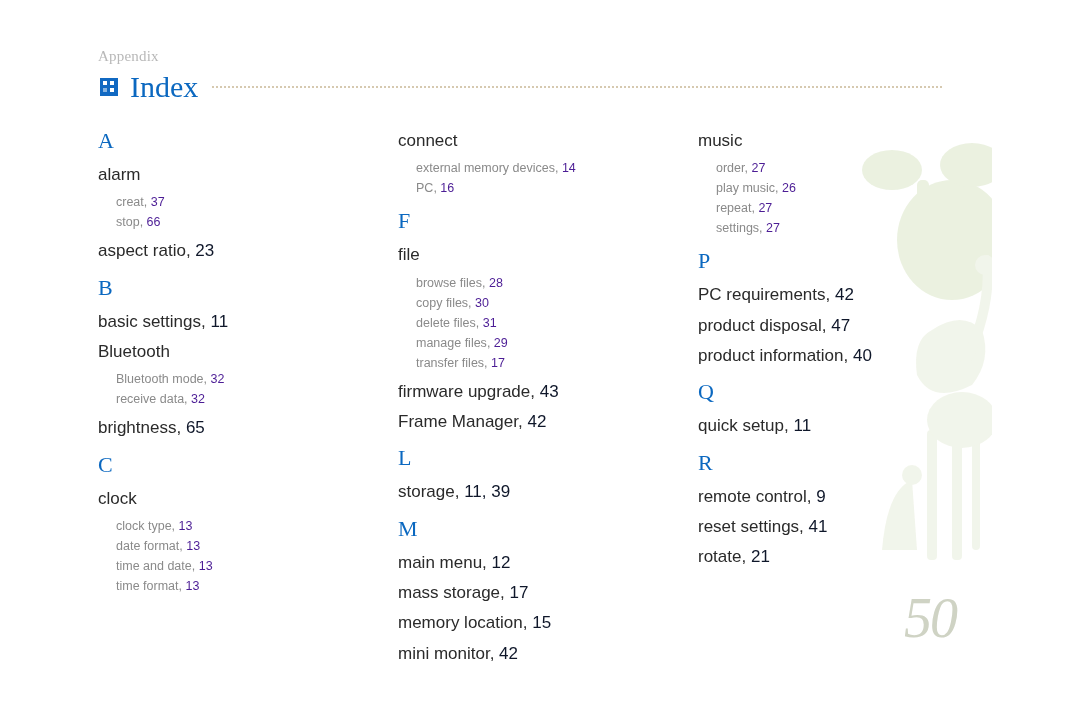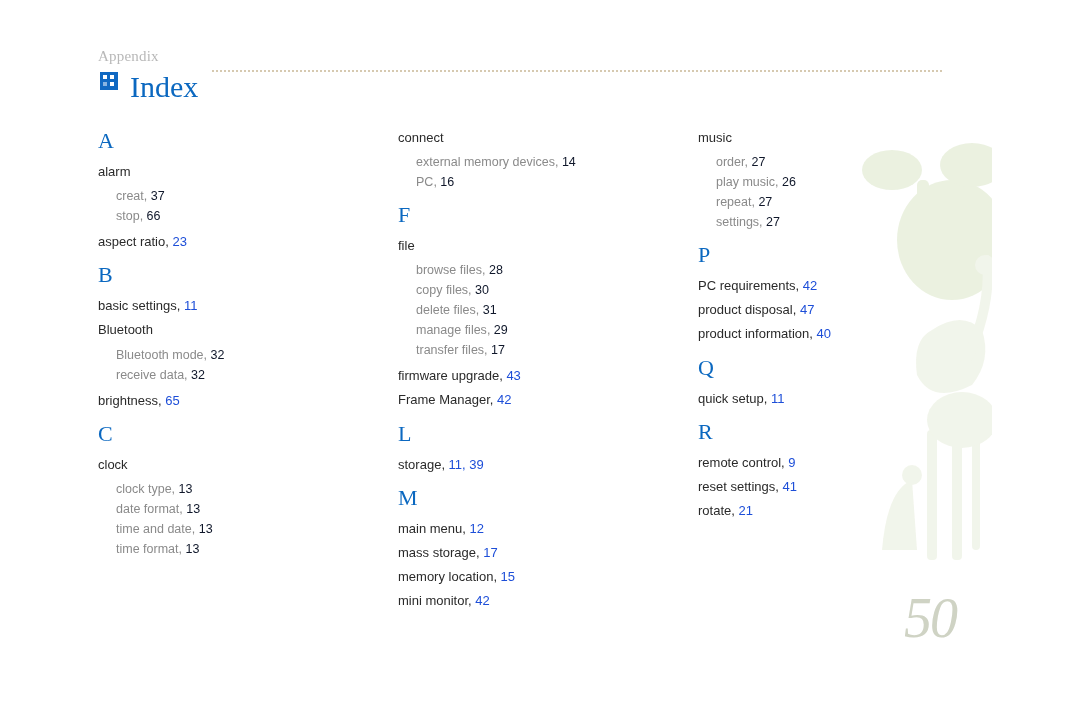--- a/index.html
+++ b/index.html
@@ -1,32 +1,32 @@
 <!DOCTYPE html>
 <html><head>
 <meta charset="utf-8">
 <style>
   * { box-sizing: border-box; margin: 0; padding: 0; }
   html, body { width: 1080px; height: 712px; font-family: Arial, Helvetica, sans-serif; background: #fff; position: relative; overflow: hidden; }
   .page { position: relative; width: 992px; height: 712px; }
   .appendix { position: absolute; top: 48px; left: 98px; font-size: 15px; color: #b8b8b8; font-family: Georgia, 'Times New Roman', serif; letter-spacing: 0.2px; }
-  .title-row { position: absolute; top: 70px; left: 98px; right: 50px; display: flex; }
+  .title-row { position: absolute; top: 70px; left: 98px; right: 50px; display: flex; align-items: center; }
   .title-mark { width: 22px; height: 22px; display: inline-block; margin-right: 10px; }
   .title-mark svg { display:block; }
   .title { font-family: Georgia, 'Times New Roman', serif; font-size: 30px; color: #0b68c0; }
   .dot-line { flex: 1; height: 1px; margin-left: 14px; border-top: 2px dotted #d6c9b0; }
   .columns { position: absolute; top: 128px; left: 98px; display: flex; gap: 70px; }
   .col { width: 230px; }
   .letter { font-family: Georgia, 'Times New Roman', serif; font-size: 22px; color: #0b68c0; margin-top: 10px; margin-bottom: 8px; }
   .letter:first-child { margin-top: 0; }
-  .entry { font-size: 13px; color: #2a2a2a; margin-bottom: 4px; line-height: 1.55; }
-  .entry .pg { color: #1d4ed8; }
+  .entry { font-size: 17px; color: #2a2a2a; margin-bottom: 4px; line-height: 1.55; }
+  .entry .pg { color: #0f172a; }
   .sub-list { margin-left: 18px; margin-top: 2px; margin-bottom: 6px; }
   .sub { font-size: 12.5px; color: #8a8a8a; line-height: 1.6; }
-  .sub .pg { color: #0f172a; }
+  .sub .pg { color: #4c1d95; }
   .page-number { position: absolute; right: 36px; bottom: 62px; font-family: Georgia, 'Times New Roman', serif; font-size: 56px; font-style: italic; color: #cfd3c4; letter-spacing: -2px; }
   .decor { position: absolute; right: 0; top: 120px; width: 170px; height: 480px; opacity: 0.55; }
   .decor svg { width: 100%; height: 100%; }
 </style>
 </head>
 <body>
 <div class="page">
 
 <div class="appendix">Appendix</div>
 

